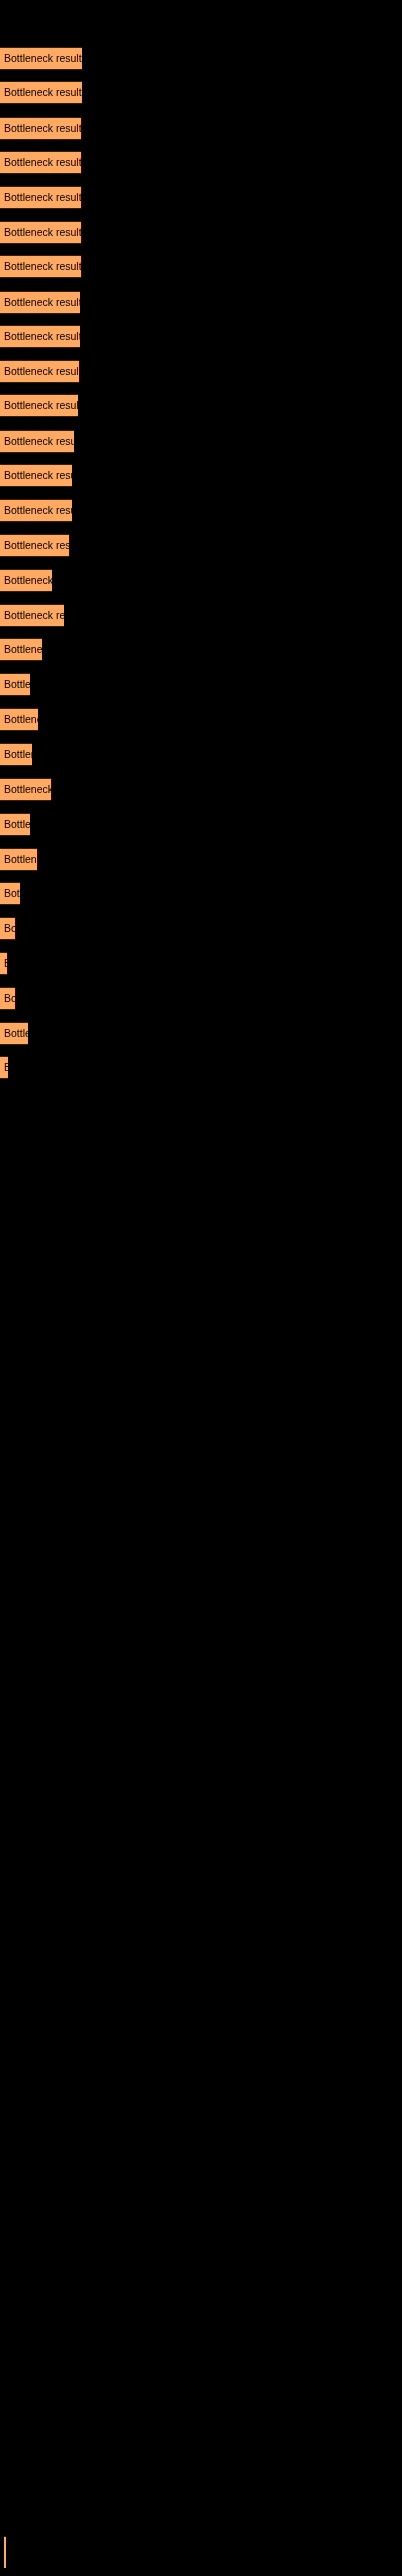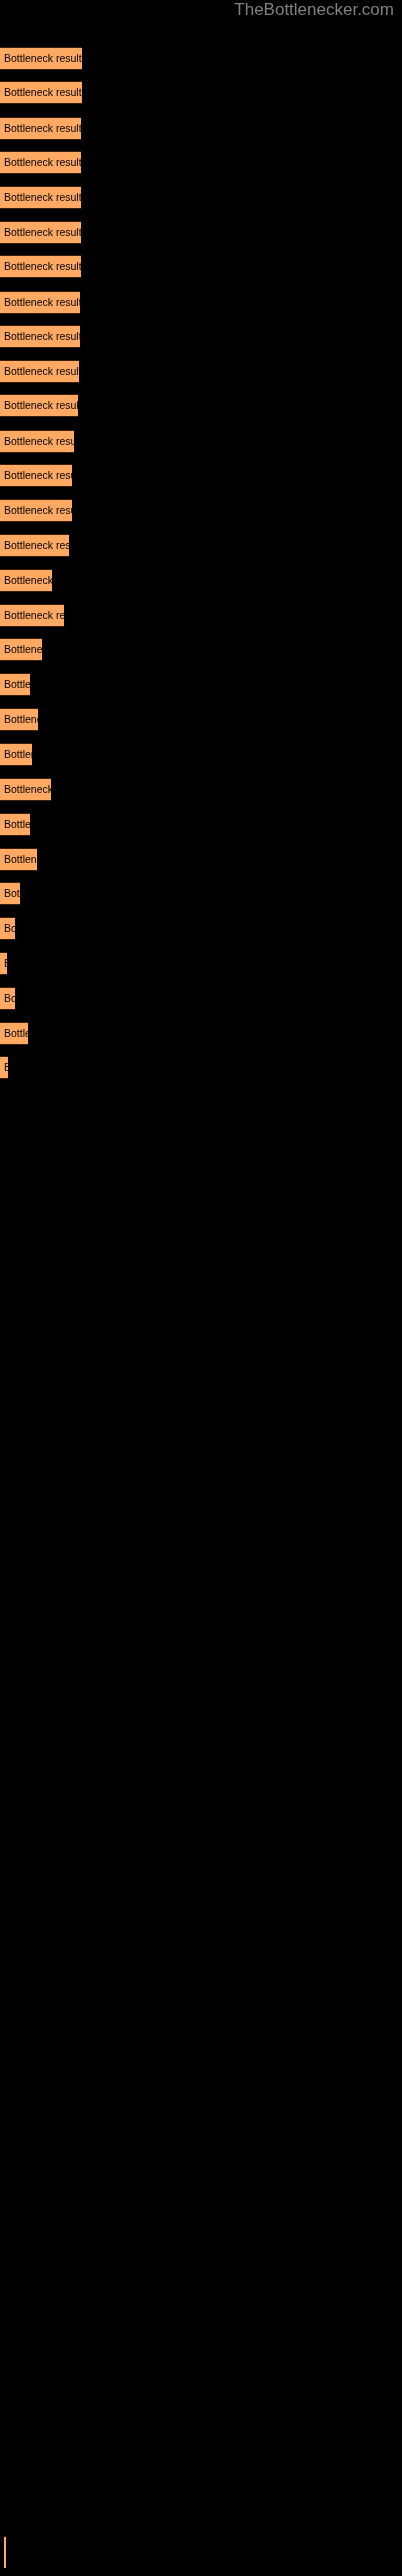--- a/index.html
+++ b/index.html
@@ -69,21 +69,20 @@
     top: 0px;
     height: 22.5px;
     overflow: hidden;
   }
 </style>
 </head>
 <body>
 
 <div id="page">
 
-  <div id="site-title">TheBottlenecker.com</div>
 
   <div id="plot-area">
       <div class="bar-row" style="top: 47px; width: 403px;">
         <div class="bar-rect" style="width: 82px;"></div>
         <div class="bar-label-clip" style="width: 84px;">
           <div class="bar-label">Bottleneck result</div>
         </div>
       </div>
       <div class="bar-row" style="top: 81px; width: 403px;">
         <div class="bar-rect" style="width: 82px;"></div>

